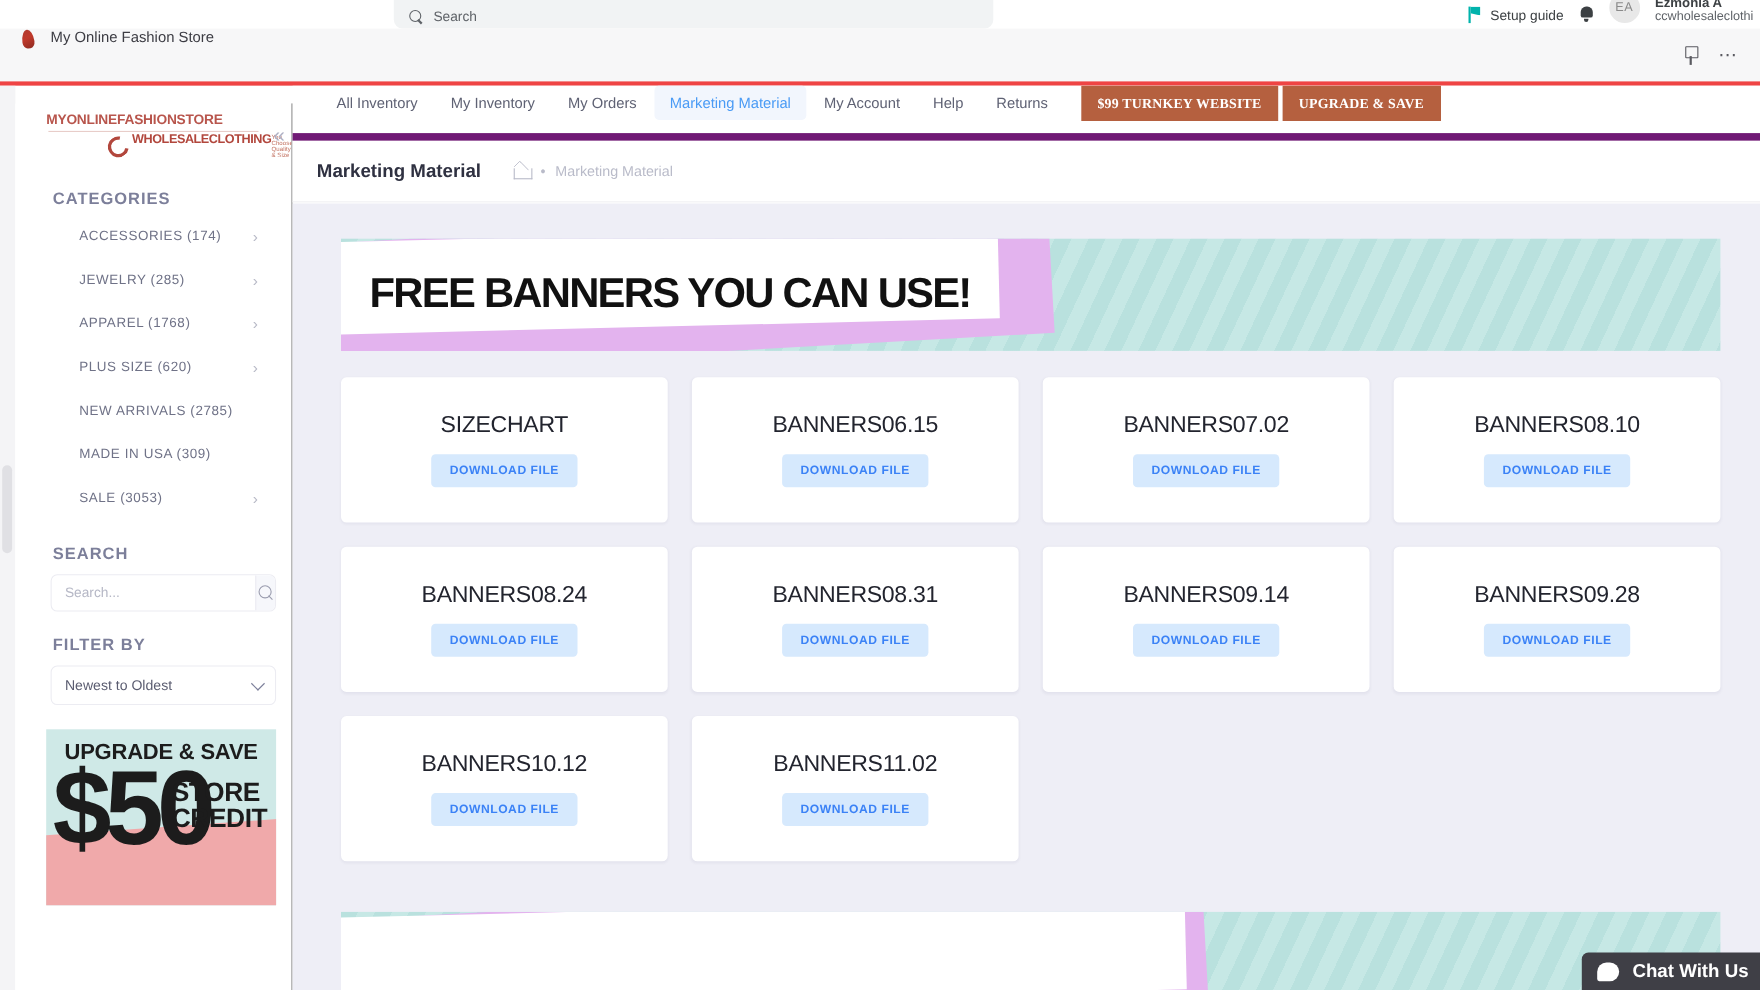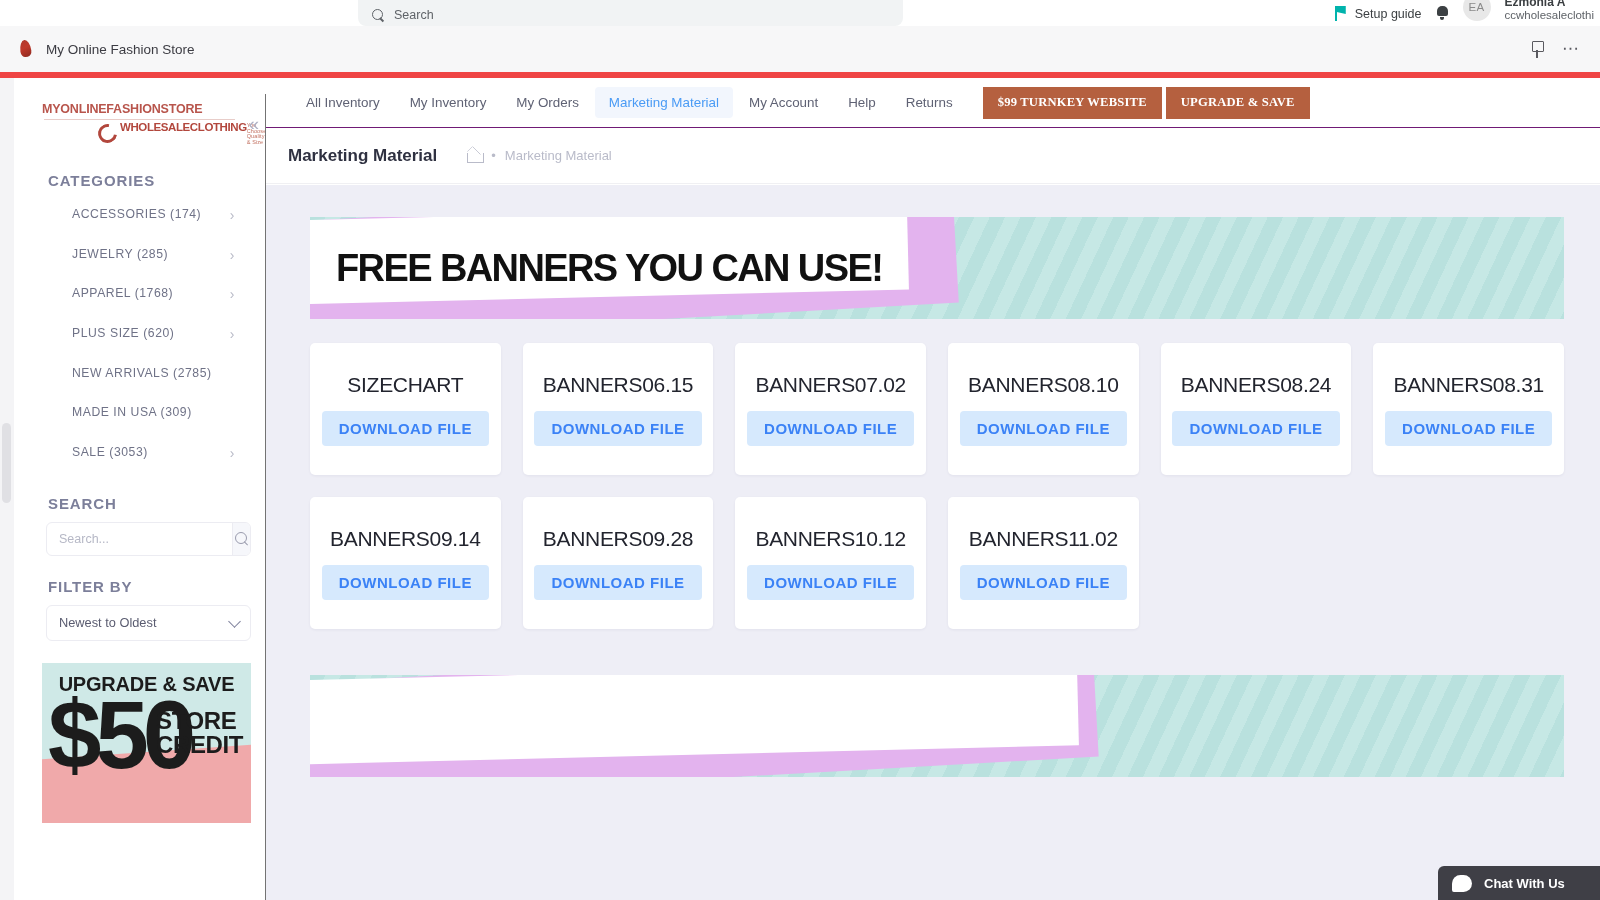--- a/index.html
+++ b/index.html
@@ -46,22 +46,22 @@
     display: flex; align-items: center; justify-content: center;
     font-size: 11.5px; color: #8a8a8a; letter-spacing: .3px;
   }
   .acct { display:flex; flex-direction:column; justify-content:flex-end; line-height:1.05;}
   .acct .nm { font-size: 12px; font-weight: bold; color:#3c4043; white-space:nowrap; }
   .acct .em { font-size: 11.5px; color:#5f6368; white-space:nowrap; }
 
   
   .app-bar {
     position: absolute; left: 0; top: 26px; width: 1600px; height: 52px;
-    background: #f7f7f8; border-bottom: 6px solid #ef4444;
-    display: flex; align-items: center; padding: 0 16px;
+    background: #f7f7f8; border-bottom: 4px solid #ef4444;
+    display: flex; padding: 0 16px;
   }
   .app-logo-sm { width: 20px; height: 20px; position: relative; margin-right: 10px; }
   .app-logo-sm::before {
     content:""; position:absolute; left:4px; top:1px; width:11px; height:17px;
     background: linear-gradient(160deg,#b03a2e 0%,#c0392b 45%,#8e2a20 100%);
     border-radius: 50% 50% 40% 40% / 65% 65% 35% 35%;
     transform: rotate(-8deg);
   }
   .app-title { font-size: 13.5px; color: #3c3c43; }
   .app-bar-right { margin-left: auto; display: flex; align-items: center; gap: 18px; padding-right: 4px;}
@@ -176,22 +176,22 @@
   }
   .promo .sc {
     position:absolute; right: 8px; top: 46px; text-align:left;
     font-size: 24px; font-weight: 800; color:#1c1c1c; line-height:1.02; letter-spacing:-.4px;
   }
 
   
   .main { position:absolute; left:266px; top:0; right:0; height:822px; background:#fff; }
 
   .tabs {
-    height: 50px; display:flex; align-items:center; gap: 2px; padding-left: 26px;
-    border-bottom: 1px solid #701a75;
+    height: 50px; display:flex; align-items:flex-start; gap: 2px; padding-left: 26px;
+    border-bottom: 7px solid #701a75;
   }
   .tab {
     padding: 8px 14px; font-size: 13.4px; color: #5f6274; border-radius: 4px; cursor:pointer;
     white-space:nowrap;
   }
   .tab.active { color: #4a9bf5; background:#f2f6fd; }
   .cta {
     margin-left: 14px; height: 32px; display:flex; align-items:center; padding: 0 15px;
     background: #b5603f; color:#fff; font-size: 12.6px; font-weight: 700; letter-spacing:.2px;
     cursor:pointer; white-space:nowrap;font-family:Liberation Serif, serif;
@@ -234,44 +234,44 @@
     font-size: 38px; font-weight: 900; color:#111; letter-spacing:-1.6px;
     transform-origin:left center; white-space:nowrap;
   }
   .hero2 { margin-top: 46px; }
   .hero2 .pink { width: 800px; }
   .hero2 .white { width: 790px; }
   .hero2 .txt { font-size: 34px; letter-spacing:-1.2px; }
 
   .grid {
     margin: 24px 36px 0 44px;
-    display:grid; grid-template-columns: repeat(6, 1fr); gap: 22px 22px;
+    display:grid; grid-template-columns: repeat(4, 1fr); gap: 22px 22px;
   }
   .card {
     background:#fff; border-radius: 5px; height: 132px;
     box-shadow: 0 1px 3px rgba(30,35,90,.06);
     display:flex; flex-direction:column; align-items:center; justify-content:center; gap: 14px;
   }
   .card-title {
     font-size: 21px; color:#22242e; letter-spacing:-.3px; font-weight:400;
   }
   .dl-btn {
     background:#d6e9fd; color:#3b82f6; border:0; border-radius:4px;
-    padding: 9px 17px; font-size: 15px; font-weight: 700; letter-spacing:.5px;
+    padding: 9px 17px; font-size: 11px; font-weight: 700; letter-spacing:.5px;
     cursor:pointer; font-family:"Liberation Sans", sans-serif;
   }
 
   
   .chat {
     position:absolute; right: 0px; bottom: 0px; width: 162px; height: 34px;
     background:#3f3f46; border-radius: 6px 0 0 0; display:flex; align-items:center;
     gap: 12px; padding-left: 14px; cursor:pointer;
   }
   .chat .bub { width: 20px; height: 17px; background:#fff; border-radius: 9px 9px 9px 2px; flex:none;}
-  .chat .t { color:#fff; font-size: 13px; font-weight: 700; }
+  .chat .t { color:#fff; font-size: 17px; font-weight: 700; }
 </style>
 </head>
 <body>
 
 <div class="host-bar">
   <div class="host-search">
     <span class="mag"></span>
     <span class="ph">Search</span>
   </div>
   <div class="host-right">

